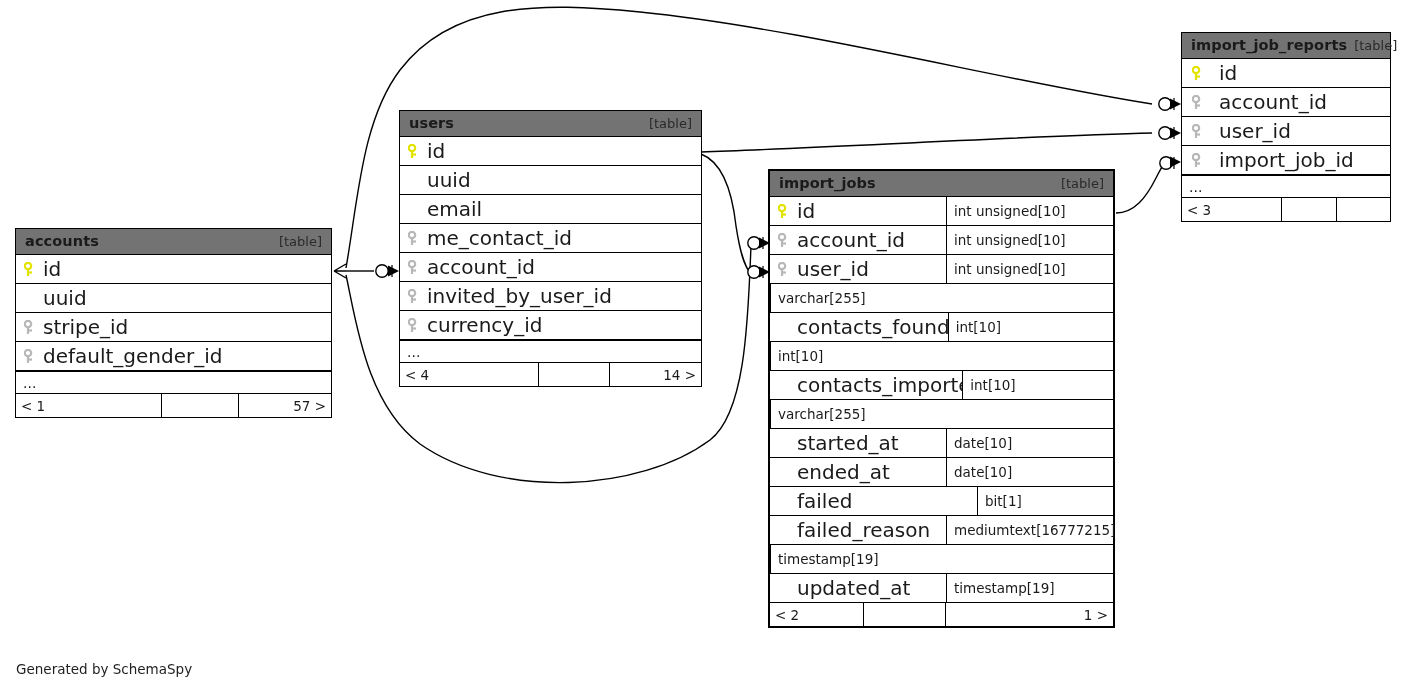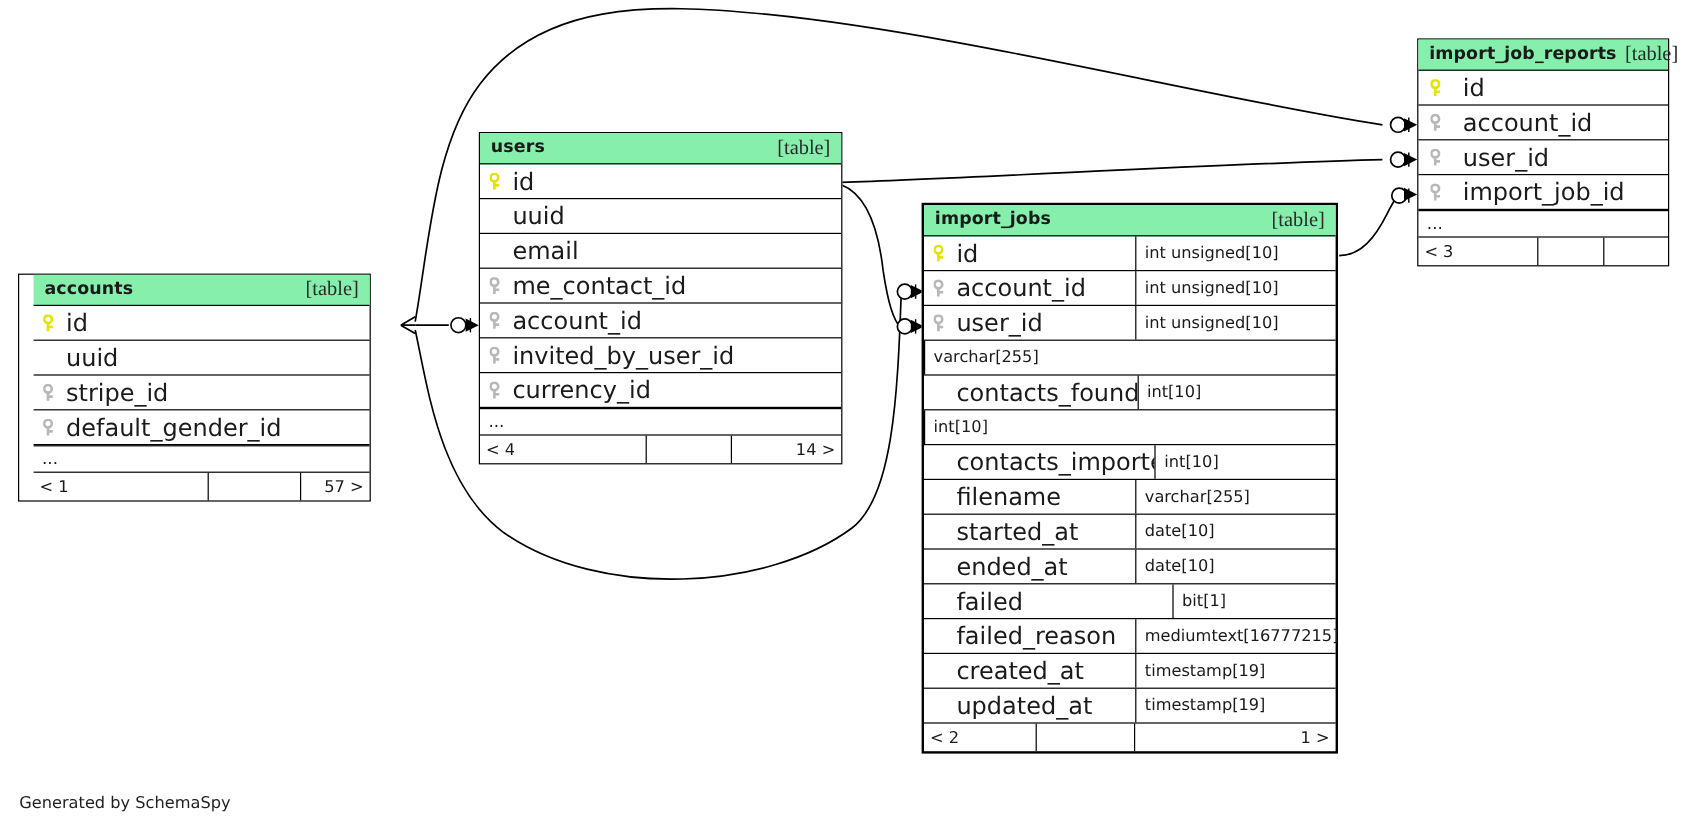--- a/index.html
+++ b/index.html
@@ -35,37 +35,36 @@
     background: #ffffff;
     border: 1px solid #000000;
     z-index: 5;
   }
   .er-table.thick { border-width: 2px; }
 
   .tbl-header {
     display: flex;
     align-items: center;
     justify-content: space-between;
-    background: #86efac;
+    background: #737373;
     border-bottom: 1px solid #000000;
     padding: 4px 9px 5px 9px;
     height: 26px;
   }
   .tbl-name {
     font-weight: bold;
     font-size: 14.5px;
     letter-spacing: .1px;
     white-space: nowrap;
   }
   .tbl-kind {
-    font-size: 17px;
+    font-size: 13px;
     color: #2a2a2a;
     white-space: nowrap;
     padding-left: 14px;
-    font-family: Liberation Serif, serif;
   }
 
   .col-row {
     display: flex;
     align-items: stretch;
     border-bottom: 1px solid #000000;
     height: 29px;
   }
   .col-row:last-of-type { border-bottom: none; }
 
@@ -186,21 +185,21 @@
       <circle cx="1165" cy="133" r="6.2" fill="#ffffff" stroke="#000000" stroke-width="1.4"></circle>
       <path d="M1181,133 L1170,127.5 L1170,138.5 Z" fill="#000000"></path>
       <path d="M1174,127 L1174,139" stroke="#000000" stroke-width="1.2" fill="none"></path>
 
       <circle cx="1166" cy="163" r="6.2" fill="#ffffff" stroke="#000000" stroke-width="1.4"></circle>
       <path d="M1181,162 L1170,156.5 L1170,167.5 Z" fill="#000000"></path>
       <path d="M1174,157 L1174,169" stroke="#000000" stroke-width="1.2" fill="none"></path>
     </g>
   </svg>
 
-  <div class="er-table" style="left:15px; top:228px; width:294px;padding-left:12px;">
+  <div class="er-table" style="left:15px; top:228px; width:317px;">
     <div class="tbl-header">
       <span class="tbl-name">accounts</span>
       <span class="tbl-kind">[table]</span>
     </div>
 
     <div class="col-row">
       <div class="col-name-cell">
         <span class="keyslot">
           <svg width="12" height="15" viewBox="0 0 12 15">
               <circle cx="4" cy="4" r="3.2" fill="none" stroke="#e3e300" stroke-width="2.2"></circle>
@@ -398,24 +397,20 @@
       <div class="col-type-cell" style="width:167px;">int[10]</div>
     </div>
     <div class="col-row">
       <div class="col-name-cell">
         <span class="keyslot"></span>
         <span class="col-label">contacts_imported</span>
       </div>
       <div class="col-type-cell" style="width:167px;">int[10]</div>
     </div>
     <div class="col-row">
-      <div class="col-name-cell">
-        <span class="keyslot"></span>
-        <span class="col-label">filename</span>
-      </div>
       <div class="col-type-cell" style="width:167px;">varchar[255]</div>
     </div>
     <div class="col-row">
       <div class="col-name-cell">
         <span class="keyslot"></span>
         <span class="col-label">started_at</span>
       </div>
       <div class="col-type-cell" style="width:167px;">date[10]</div>
     </div>
     <div class="col-row">
@@ -433,24 +428,20 @@
       <div class="col-type-cell" style="width:136px;">bit[1]</div>
     </div>
     <div class="col-row">
       <div class="col-name-cell">
         <span class="keyslot"></span>
         <span class="col-label">failed_reason</span>
       </div>
       <div class="col-type-cell" style="width:167px;">mediumtext[16777215]</div>
     </div>
     <div class="col-row">
-      <div class="col-name-cell">
-        <span class="keyslot"></span>
-        <span class="col-label">created_at</span>
-      </div>
       <div class="col-type-cell" style="width:167px;">timestamp[19]</div>
     </div>
     <div class="col-row" style="border-bottom:1px solid #000;">
       <div class="col-name-cell">
         <span class="keyslot"></span>
         <span class="col-label">updated_at</span>
       </div>
       <div class="col-type-cell" style="width:167px;">timestamp[19]</div>
     </div>
 

